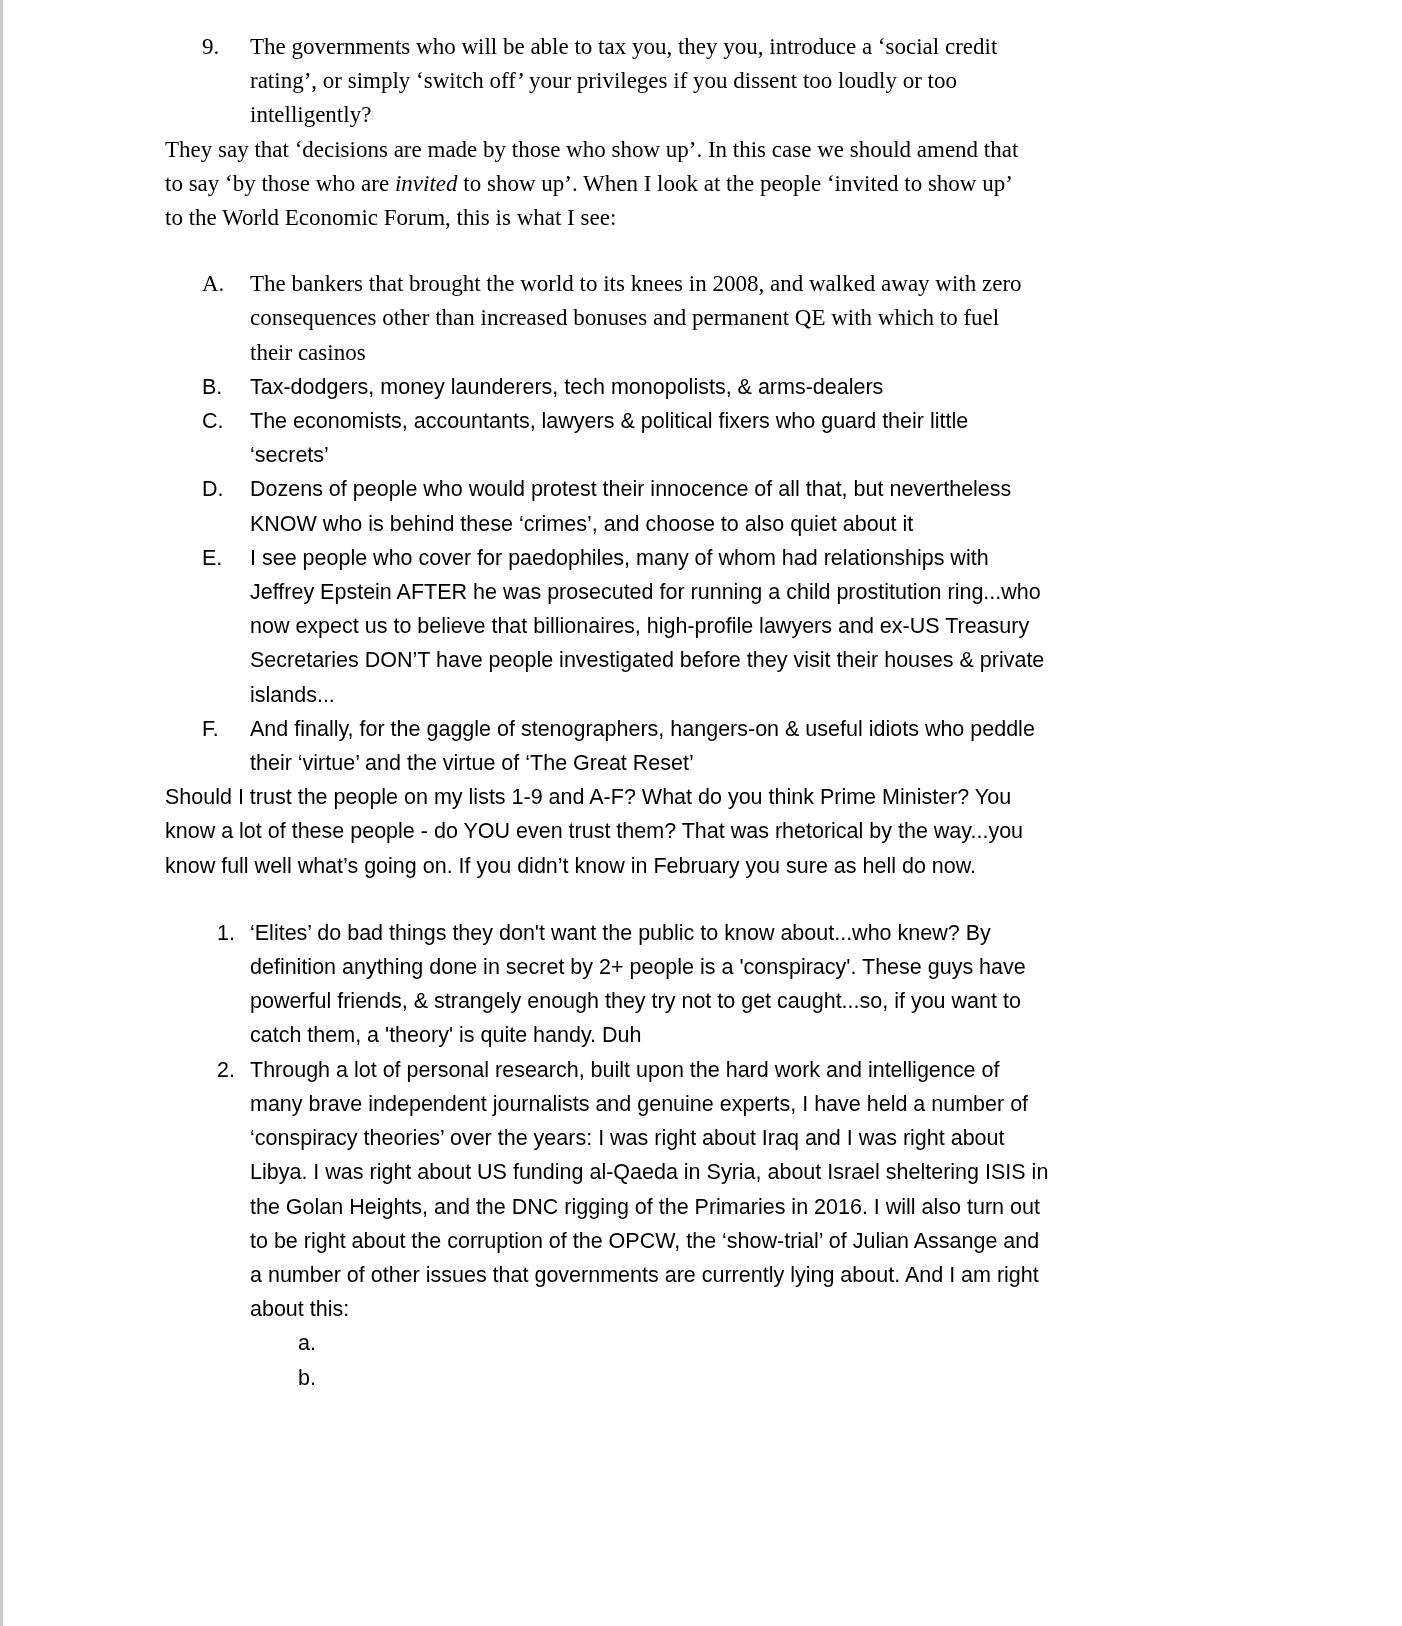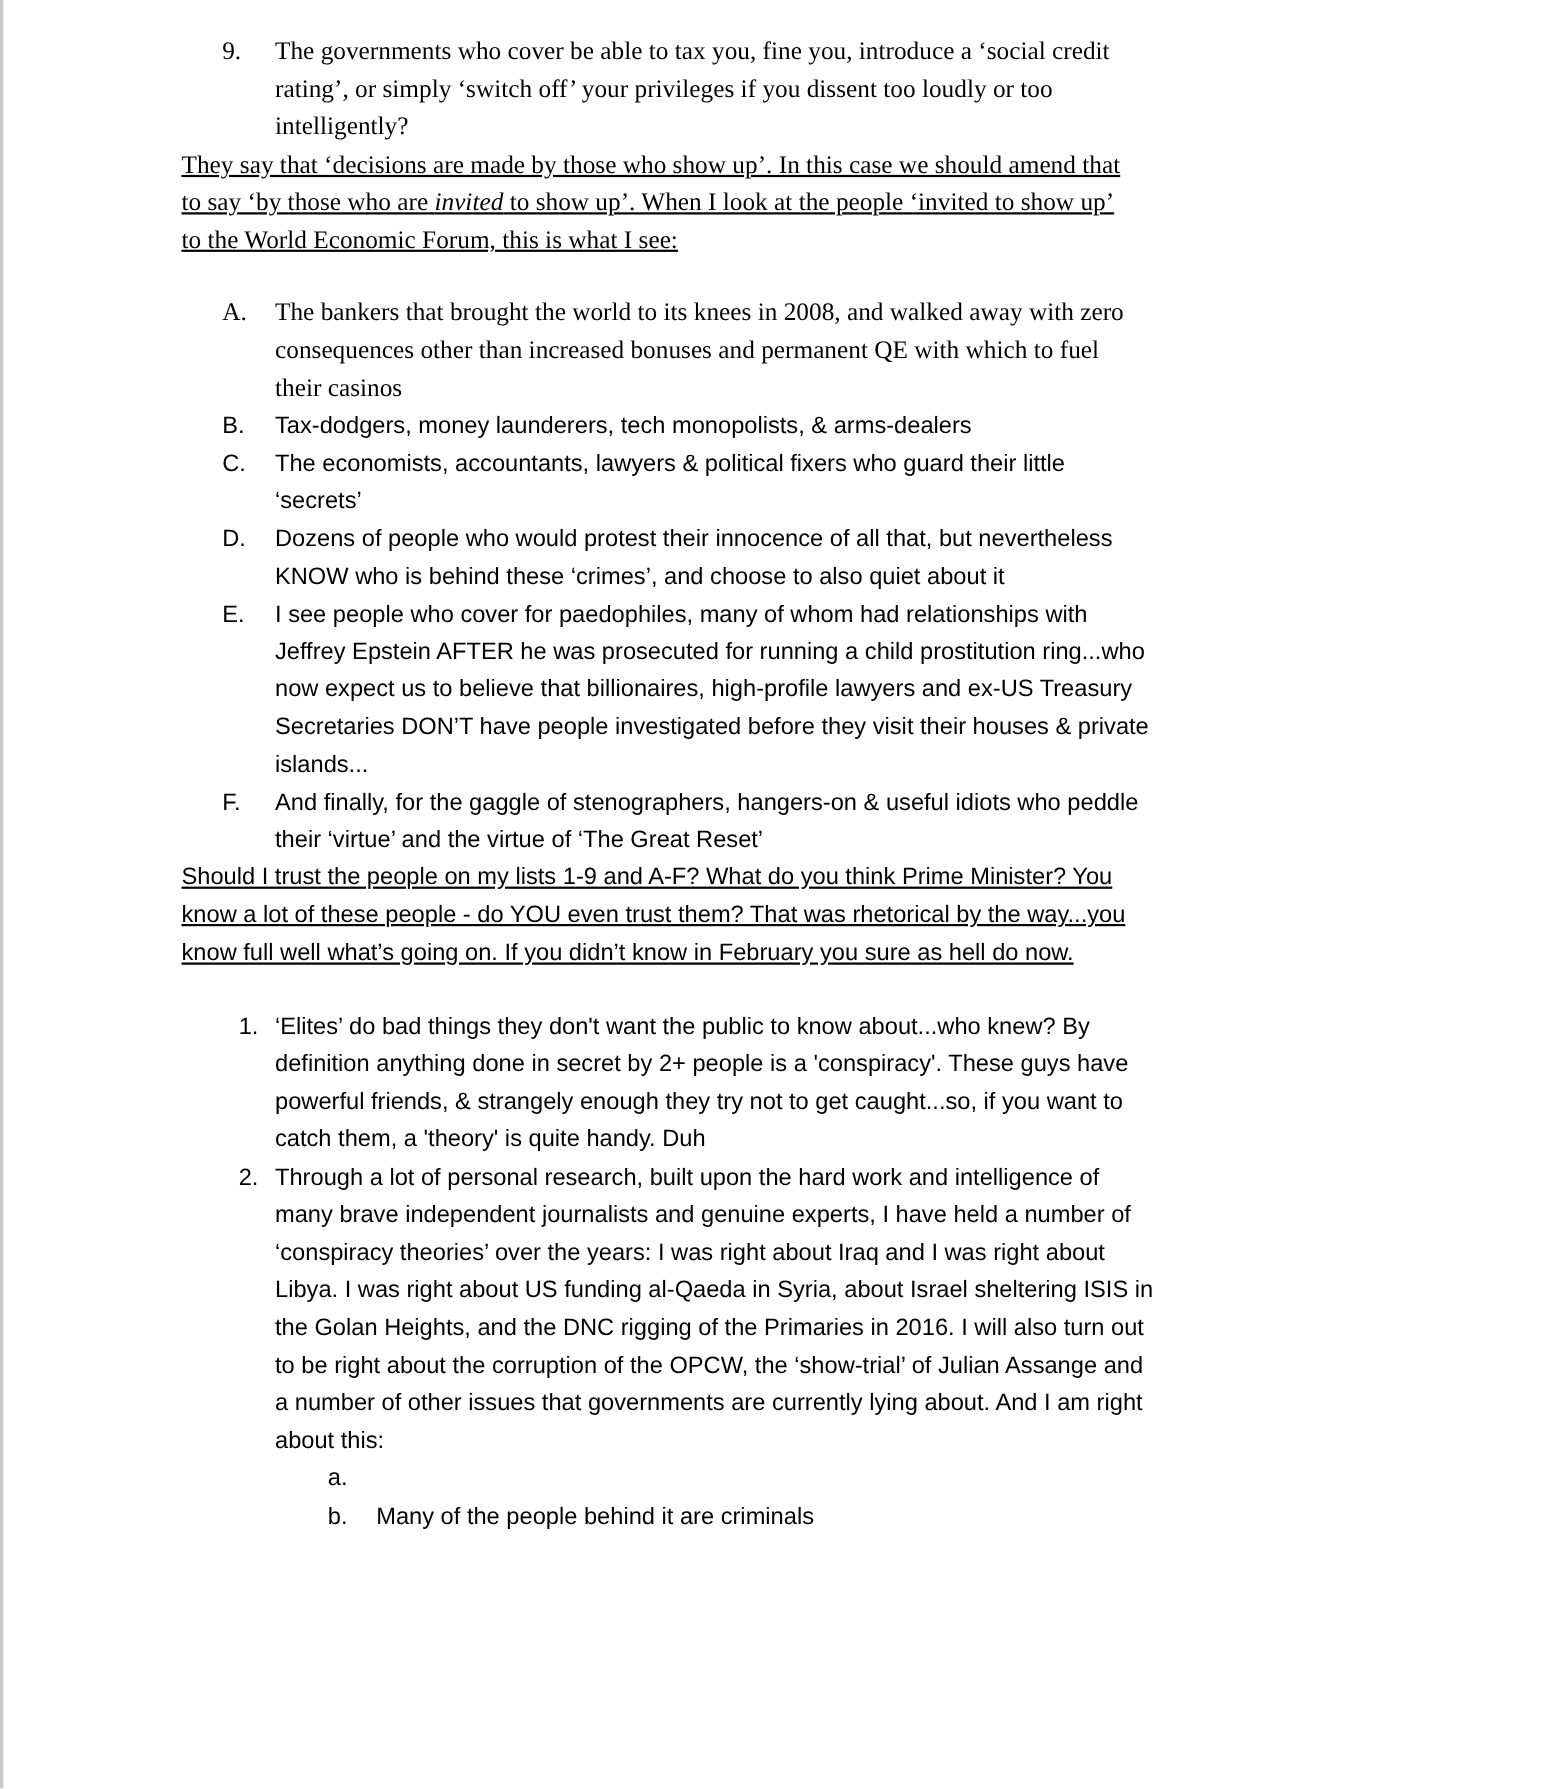--- a/index.html
+++ b/index.html
@@ -35,21 +35,21 @@
     line-height: 34.2px;
   }
   .sans {
     font-family: "Liberation Sans", sans-serif;
     font-size: 21.5px;
     line-height: 34.2px;
   }
   .para, .li .txt {
     white-space: pre-line;
   }
-  p.para { margin: 0; text-decoration: underline; }
+  p.para { margin: 0; }
   .li {
     display: flex;
     align-items: flex-start;
   }
   .marker {
     box-sizing: border-box;
     flex: 0 0 85px;
   }
   .m1 { padding-left: 37px; }
   .m2 { padding-left: 52px; }
@@ -66,21 +66,21 @@
 </head>
 <body>
 
 <div class="screen">
   <div class="page-edge"></div>
 
   <div class="content">
 
     <div class="li serif">
       <div class="marker m1">9.</div>
-      <div class="txt">The governments who cover be able to tax you, fine you, introduce a ‘social credit
+      <div class="txt">The governments who will be able to tax you, they you, introduce a ‘social credit
 rating’, or simply ‘switch off’ your privileges if you dissent too loudly or too
 intelligently?</div>
     </div>
 
     <p class="para serif block-they-say"><span>They say that ‘decisions are made by those who show up’. In this case we should amend that
 to say ‘by those who are </span><em>invited</em><span> to show up’. When I look at the people ‘invited to show up’
 to the World Economic Forum, this is what I see:</span></p>
 
     <div class="list-alpha">
       <div class="li serif">
@@ -141,19 +141,18 @@
 to be right about the corruption of the OPCW, the ‘show-trial’ of Julian Assange and
 a number of other issues that governments are currently lying about. And I am right
 about this:</div>
       </div>
       <div class="sublist">
         <div class="li sans">
           <div class="marker m3">a.</div>
         </div>
         <div class="li sans">
           <div class="marker m3">b.</div>
-          <div class="txt">Many of the people behind it are criminals</div>
         </div>
       </div>
     </div>
 
   </div>
 </div>
 
 </body></html>

